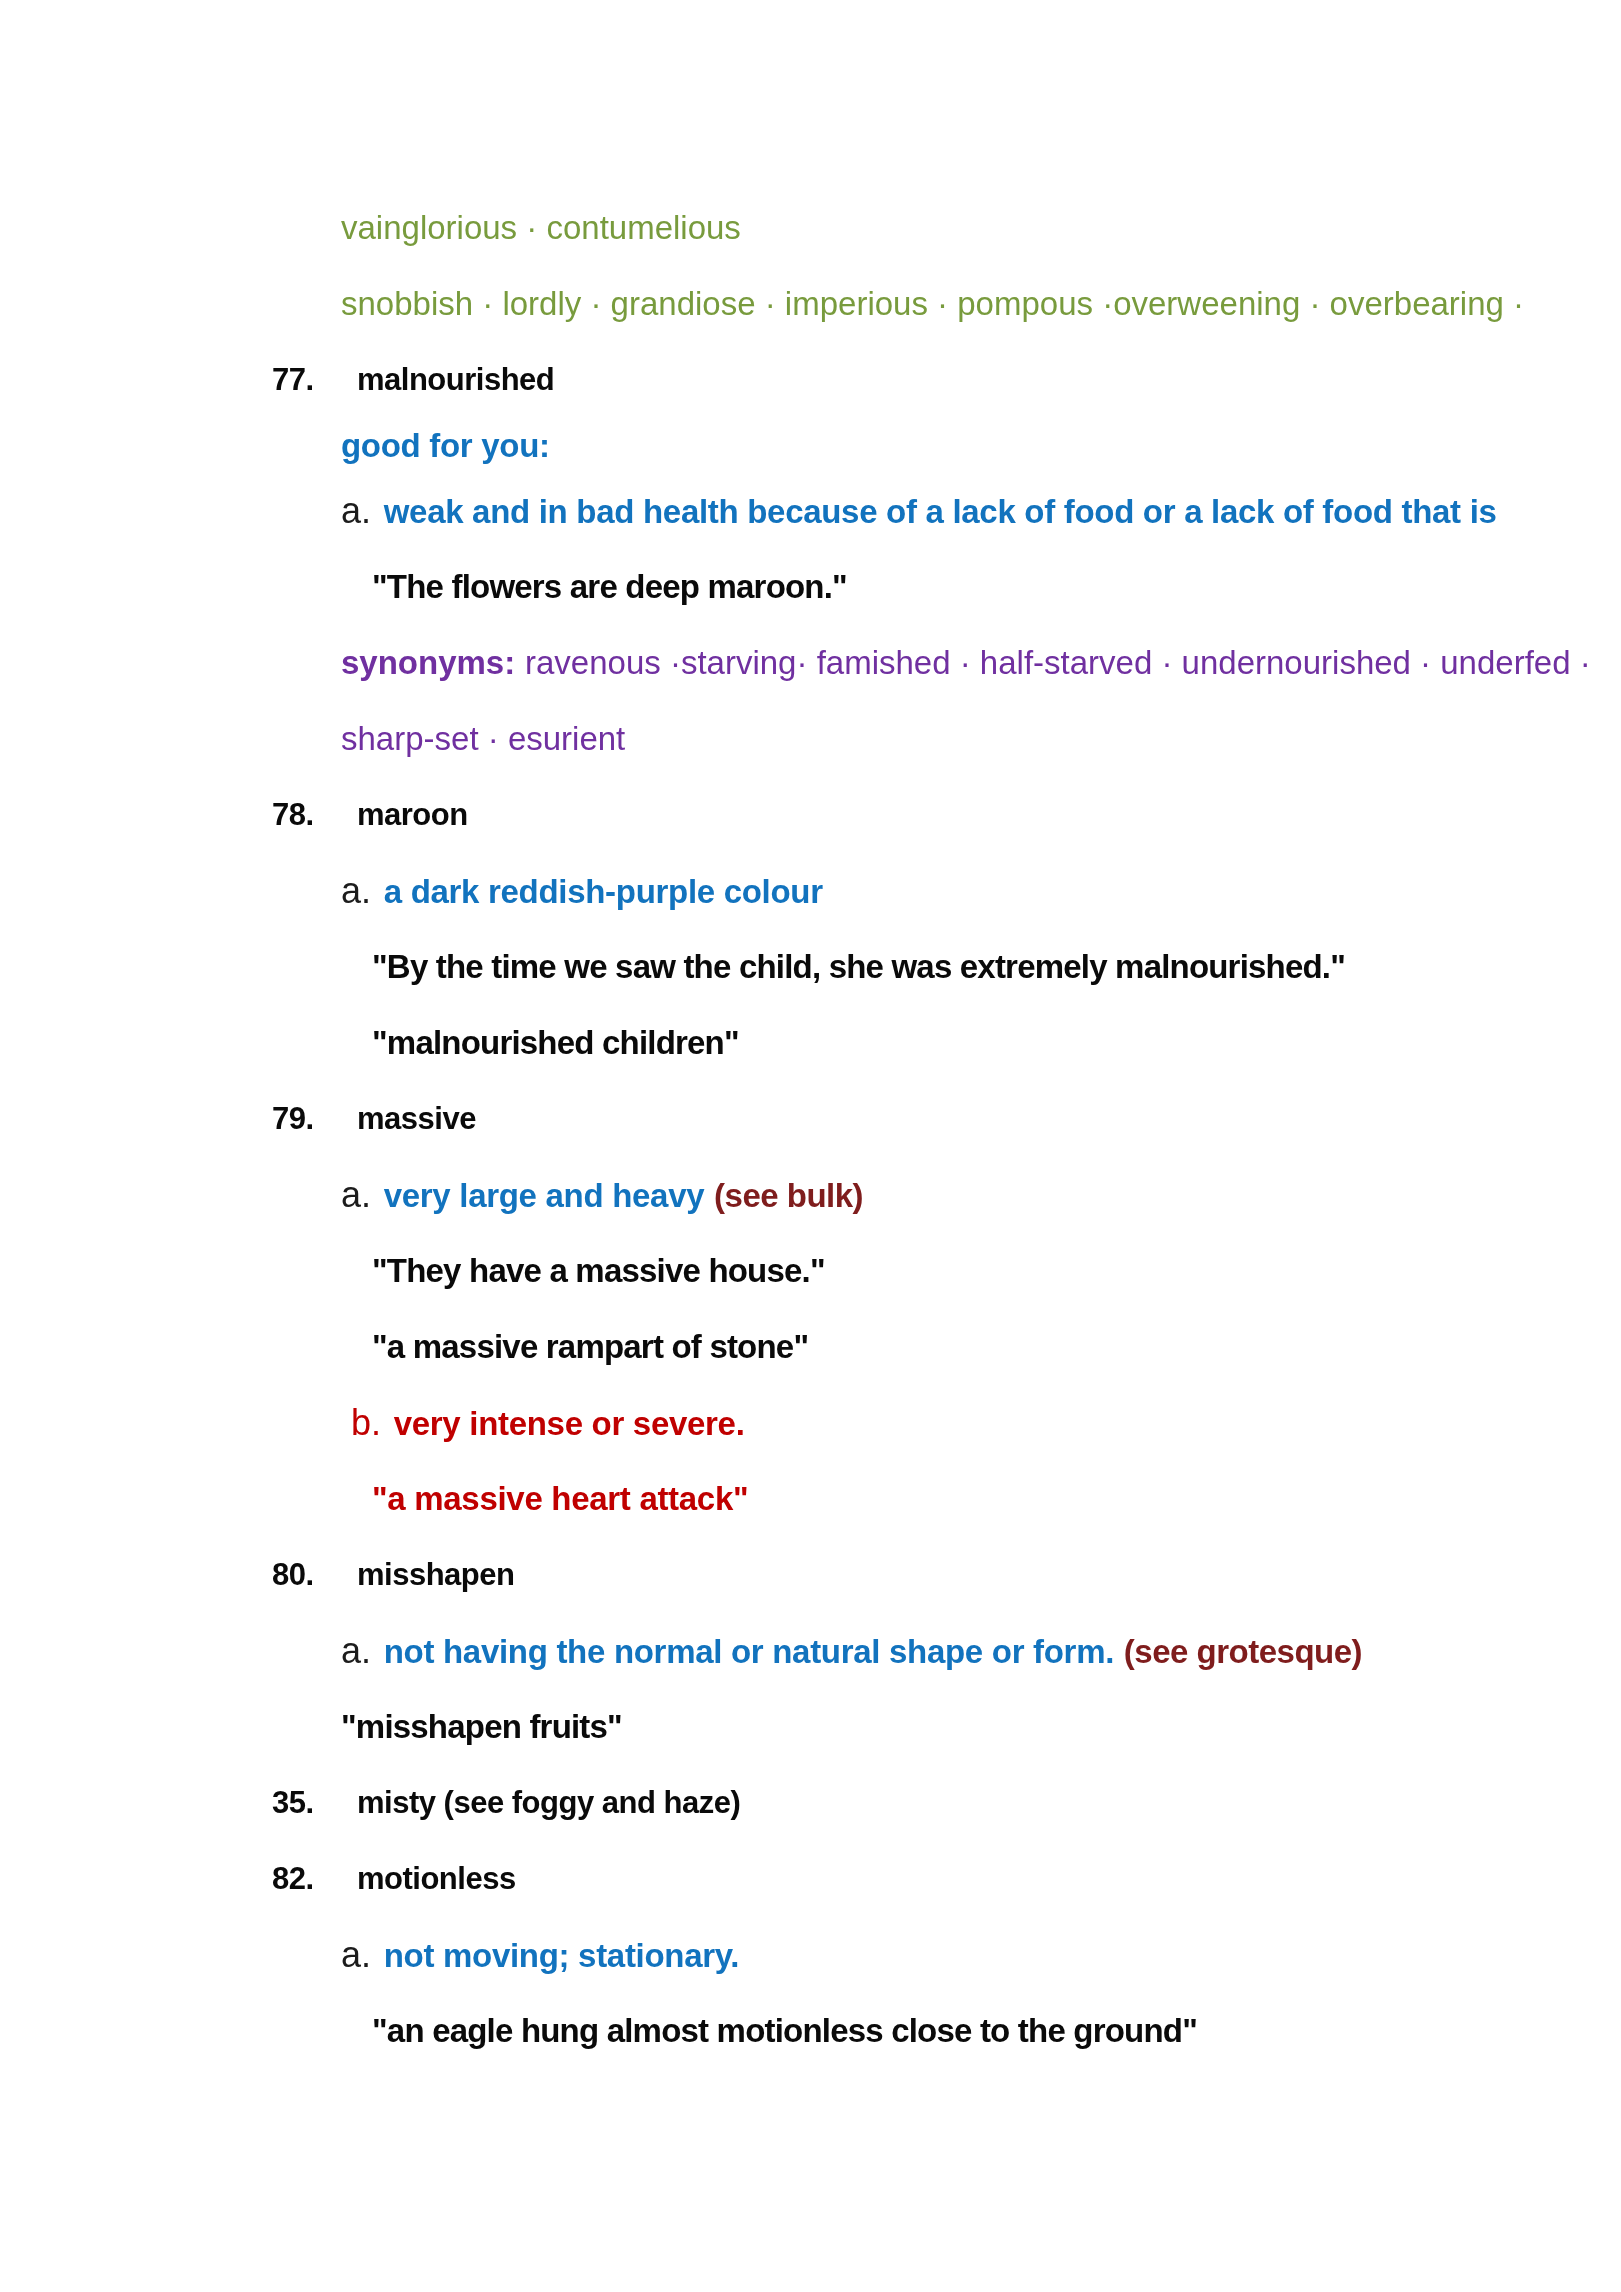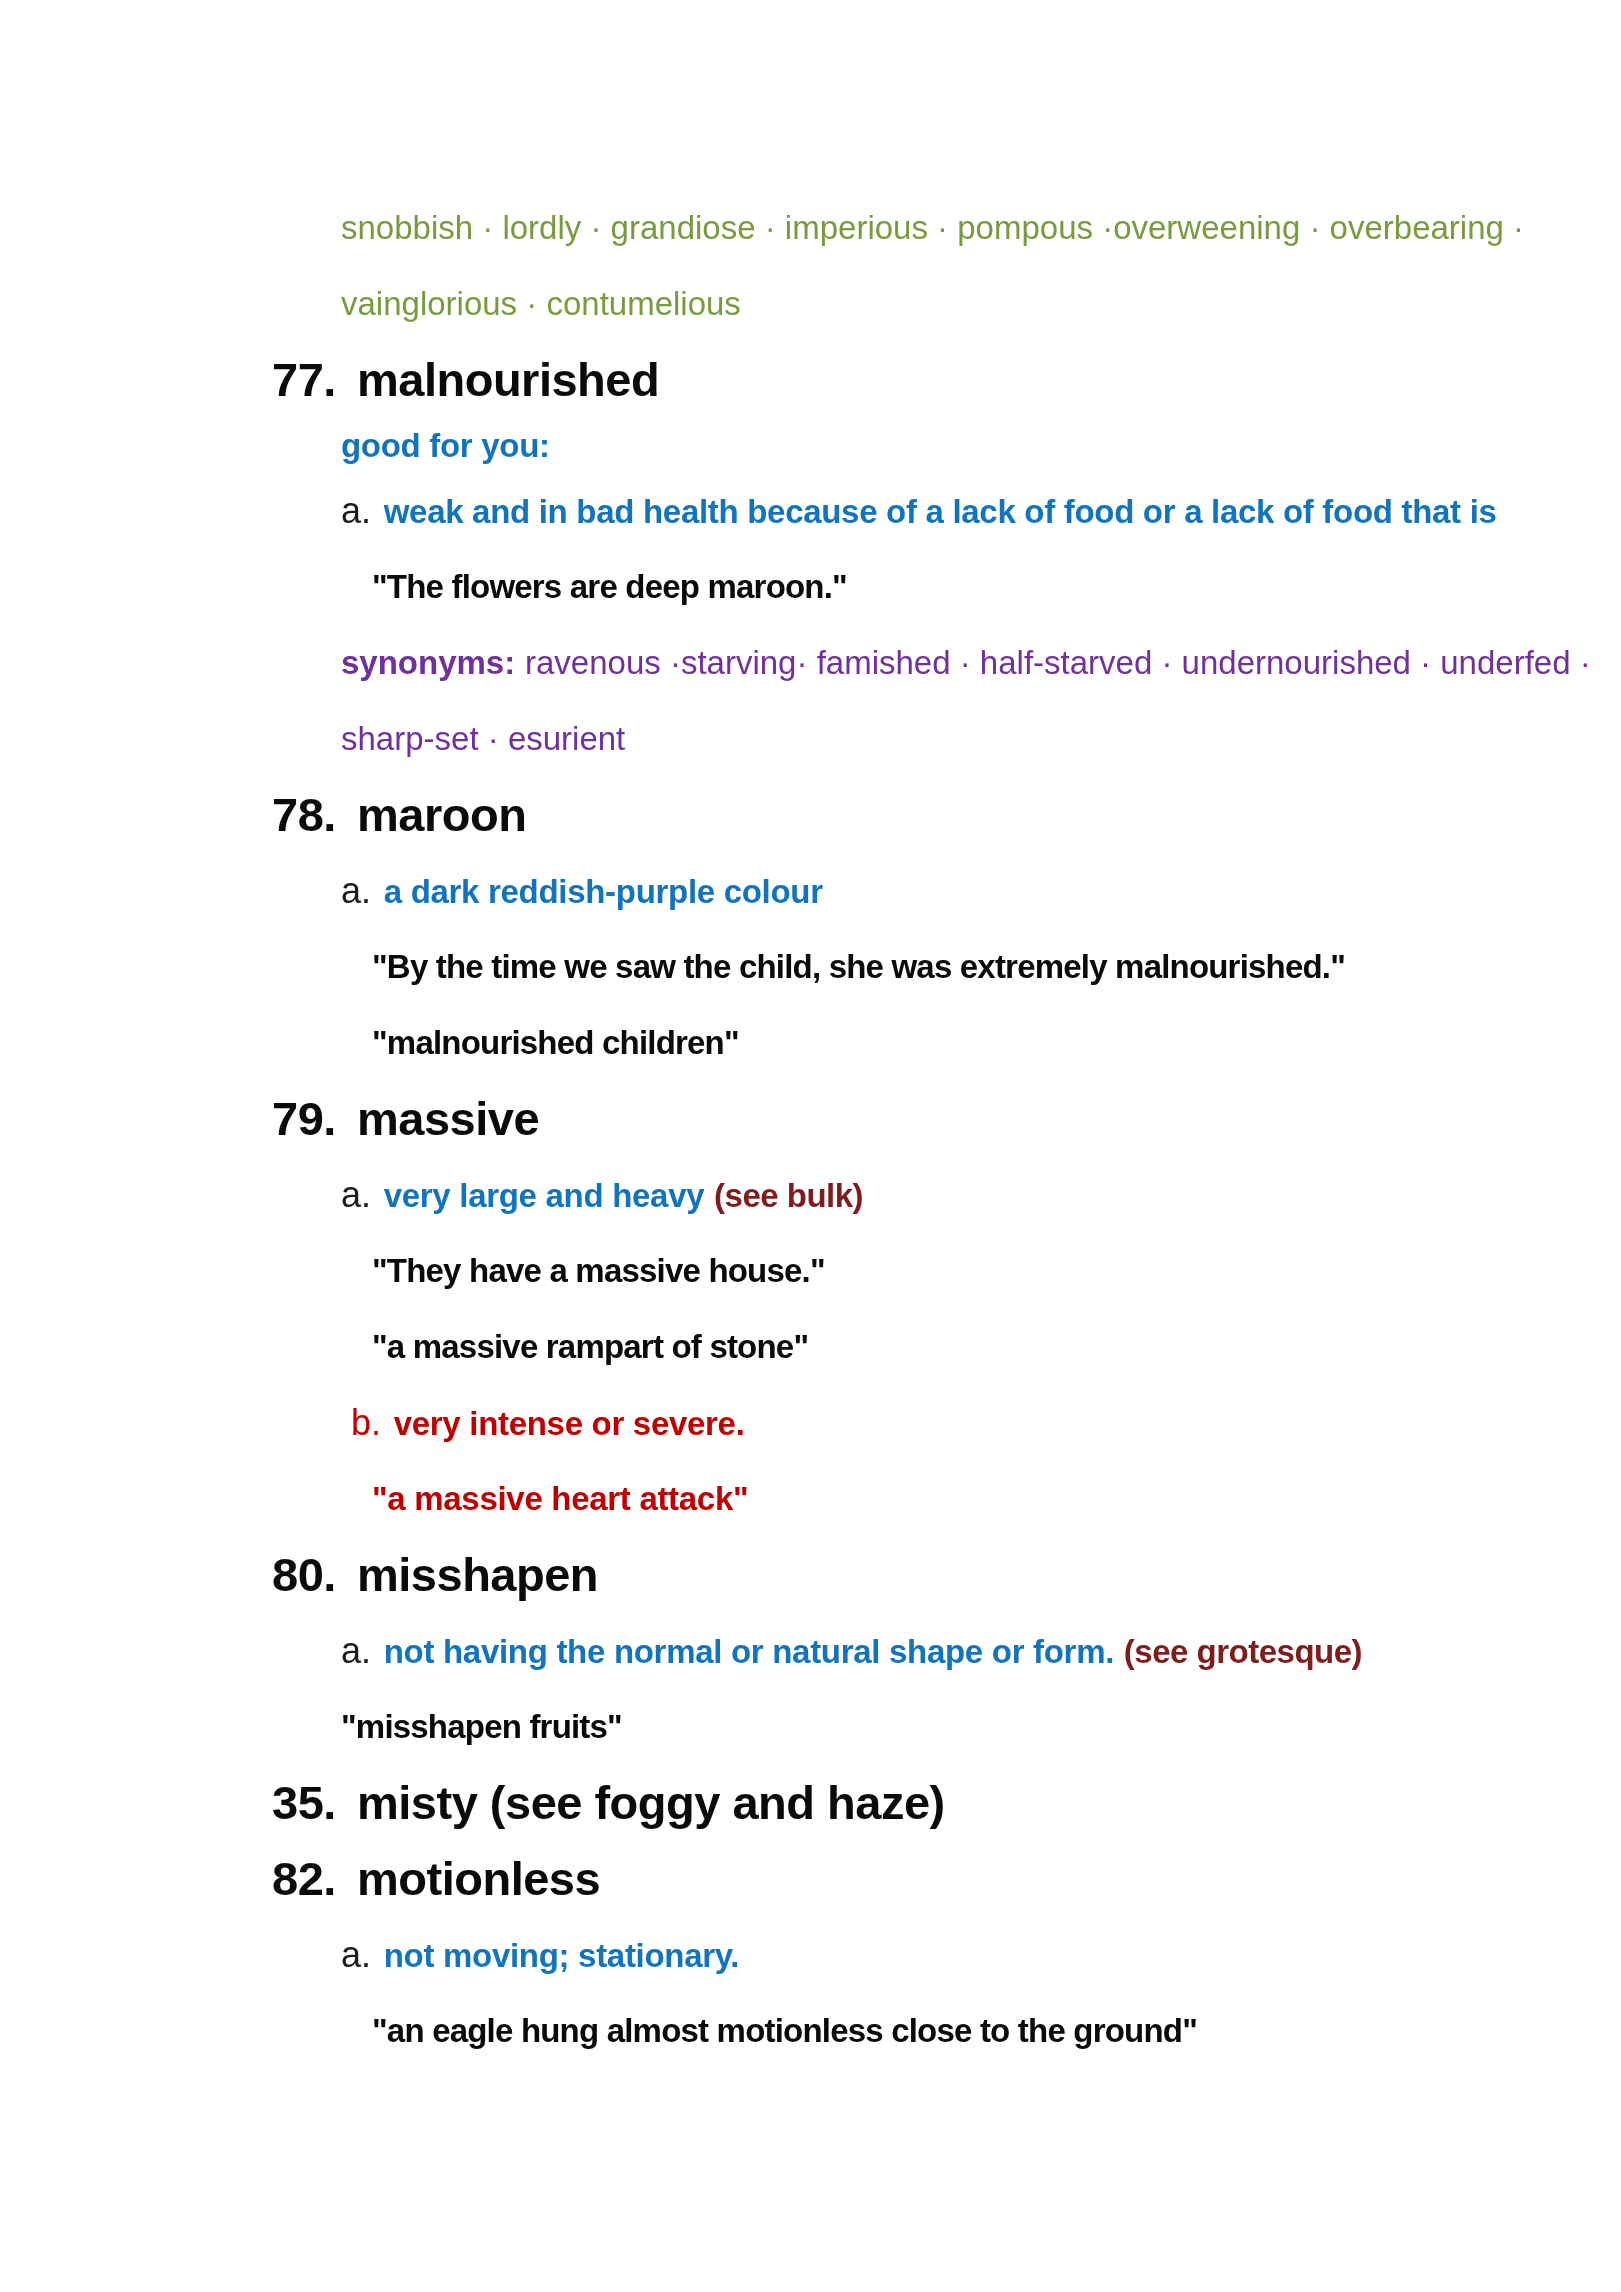--- a/index.html
+++ b/index.html
@@ -17,21 +17,21 @@
     height:76px;line-height:76px;
     white-space:nowrap;
     font-size:33px;
   }
   .line.tight{height:55px;line-height:55px;}
   .indent-body{margin-left:341px;}
   .indent-quote{margin-left:372px;}
   .indent-senseb{margin-left:351px;}
   .heading{
     margin-left:272px;
-    font-size:47px;font-weight:bold;color:#0a0a0a;
+    font-size:31px;font-weight:bold;color:#0a0a0a;
     letter-spacing:-0.5px;
   }
   .entry-num{display:inline-block;width:85px;}
   .green-text{color:var(--green,#789B3D);font-weight:400;}
   .marker{
     font-size:36px;font-weight:400;color:#1c1c1c;
     margin-right:12.7px;letter-spacing:0;
   }
   .marker.red{color:var(--red,#C00000);}
   .def{color:var(--blue,#1273BE);font-weight:bold;letter-spacing:-0.3px;}
@@ -42,24 +42,24 @@
   .syn-label{color:var(--purple,#7030A0);font-weight:bold;margin-right:9.8px;}
   .syn-text{color:var(--purple,#7030A0);font-weight:400;}
 </style>
 </head>
 <body>
 
 <div class="page">
   <div class="content">
 
     <div class="line indent-body">
-      <span class="green-text">snobbish · lordly · grandiose · imperious · pompous ·overweening · overbearing ·</span>
+      <span class="green-text">vainglorious · contumelious</span>
     </div>
     <div class="line indent-body">
-      <span class="green-text">vainglorious · contumelious</span>
+      <span class="green-text">snobbish · lordly · grandiose · imperious · pompous ·overweening · overbearing ·</span>
     </div>
 
     <div class="line heading">
       <span class="entry-num">77.</span><span>malnourished</span>
     </div>
     <div class="line tight indent-body">
       <span class="def">good for you:</span>
     </div>
     <div class="line indent-body">
       <span class="marker">a.</span><span class="def">weak and in bad health because of a lack of food or a lack of food that is</span>

